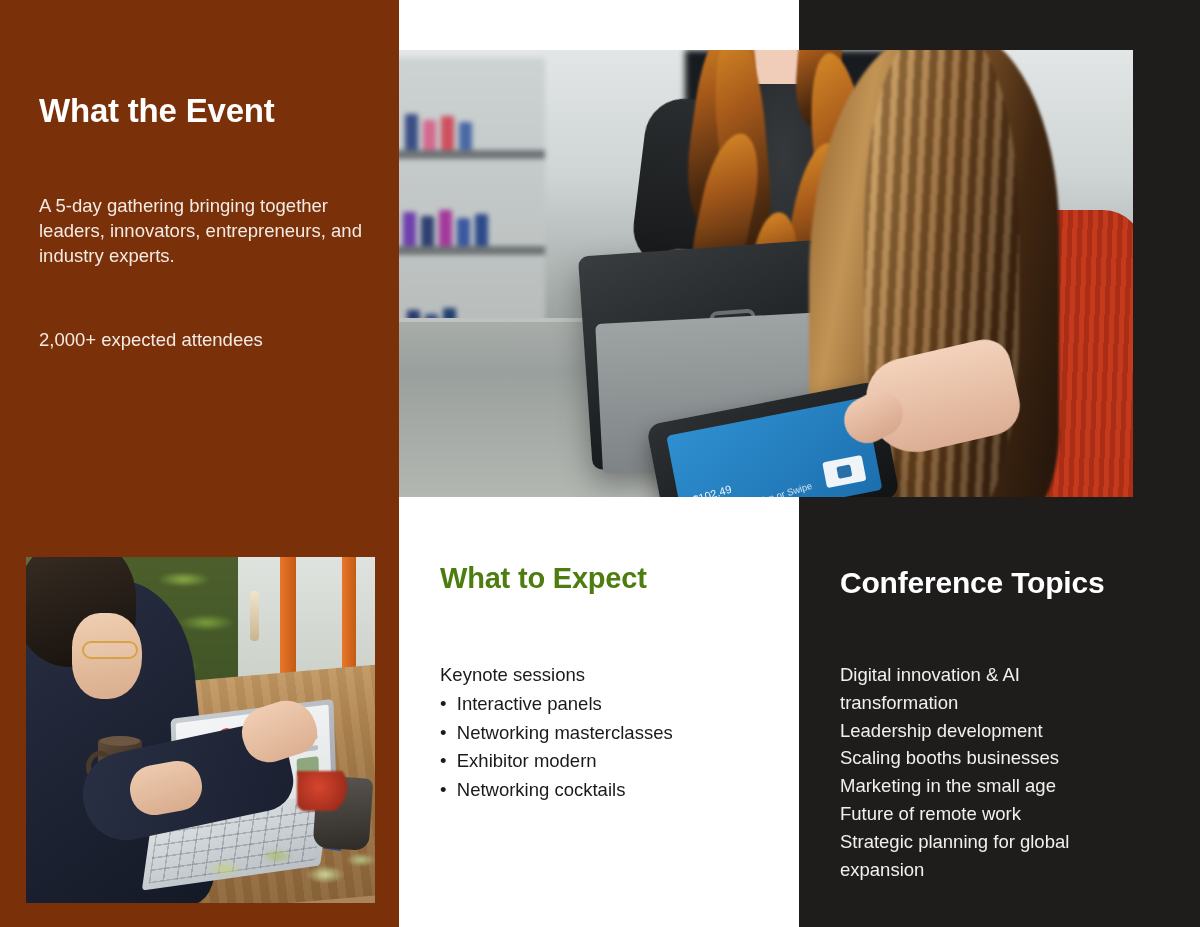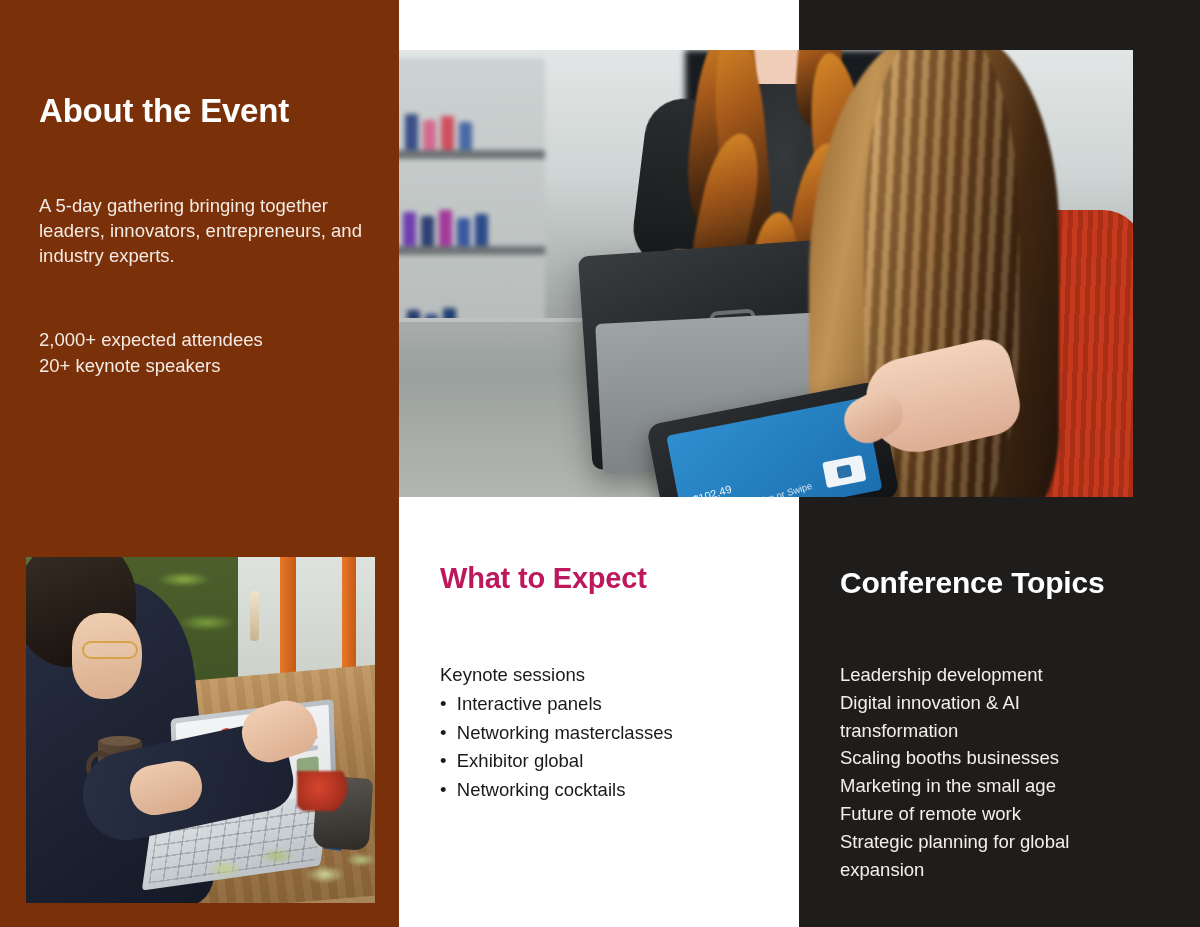--- a/index.html
+++ b/index.html
@@ -28,21 +28,21 @@
   .about-stats {
     position:absolute; left:39px; top:327px; width:330px;
     font-size:18.5px; line-height:26.3px; color:#f4eae4;
     list-style:none;
   }
   .about-stats li { }
 
   
   .expect-title {
     position:absolute; left:440px; top:562px; width:350px;
-    font-size:29px; font-weight:bold; color:#be185d; letter-spacing:-0.2px;
+    font-size:29px; font-weight:bold; color:#4d7c0f; letter-spacing:-0.2px;
   }
   .expect-list {
     position:absolute; left:440px; top:661px; width:350px;
     font-size:18.5px; line-height:28.8px; color:#1a1a1a;
     list-style:none;
   }
   .expect-list li.bulleted::before { content:"\2022\00a0\00a0"; }
 
   
   .topics-title {
@@ -419,25 +419,24 @@
     <div class="pt-reader">
       <div class="scr">
         <span class="amt">$102.49</span>
         <span class="hint">Insert, Tap or Swipe</span>
         <span class="chip"></span>
       </div>
     </div>
     <div class="pt-hand"></div>
   </div>
 
-  <h1 class="about-title">About the Event</h1>
+  <h1 class="about-title">What the Event</h1>
   <p class="about-intro">A 5-day gathering bringing together leaders, innovators, entrepreneurs, and industry experts.</p>
   <ul class="about-stats">
     <li>2,000+ expected attendees</li>
-    <li>20+ keynote speakers</li>
   </ul>
 
   <div class="photo-bl">
     <div class="bl-bg"></div>
     <div class="bl-plants"></div>
     <div class="bl-door">
       <div class="glass" style="left:0;width:42px"></div>
       <div class="frame" style="left:42px;width:16px"></div>
       <div class="glass" style="left:58px;width:46px"></div>
       <div class="frame" style="left:104px;width:14px"></div>
@@ -469,27 +468,27 @@
     <div class="bl-deer"></div>
     <div class="bl-red"></div>
     <div class="bl-plant2"></div>
   </div>
 
   <h2 class="expect-title">What to Expect</h2>
   <ul class="expect-list">
     <li>Keynote sessions</li>
     <li class="bulleted">Interactive panels</li>
     <li class="bulleted">Networking masterclasses</li>
-    <li class="bulleted">Exhibitor global</li>
+    <li class="bulleted">Exhibitor modern</li>
     <li class="bulleted">Networking cocktails</li>
   </ul>
 
   <h2 class="topics-title">Conference Topics</h2>
   <ul class="topics-list">
+    <li>Digital innovation &amp; AI transformation</li>
     <li>Leadership development</li>
-    <li>Digital innovation &amp; AI transformation</li>
     <li>Scaling booths businesses</li>
     <li>Marketing in the small age</li>
     <li>Future of remote work</li>
     <li>Strategic planning for global expansion</li>
   </ul>
 
 </div>
 
 </body></html>

